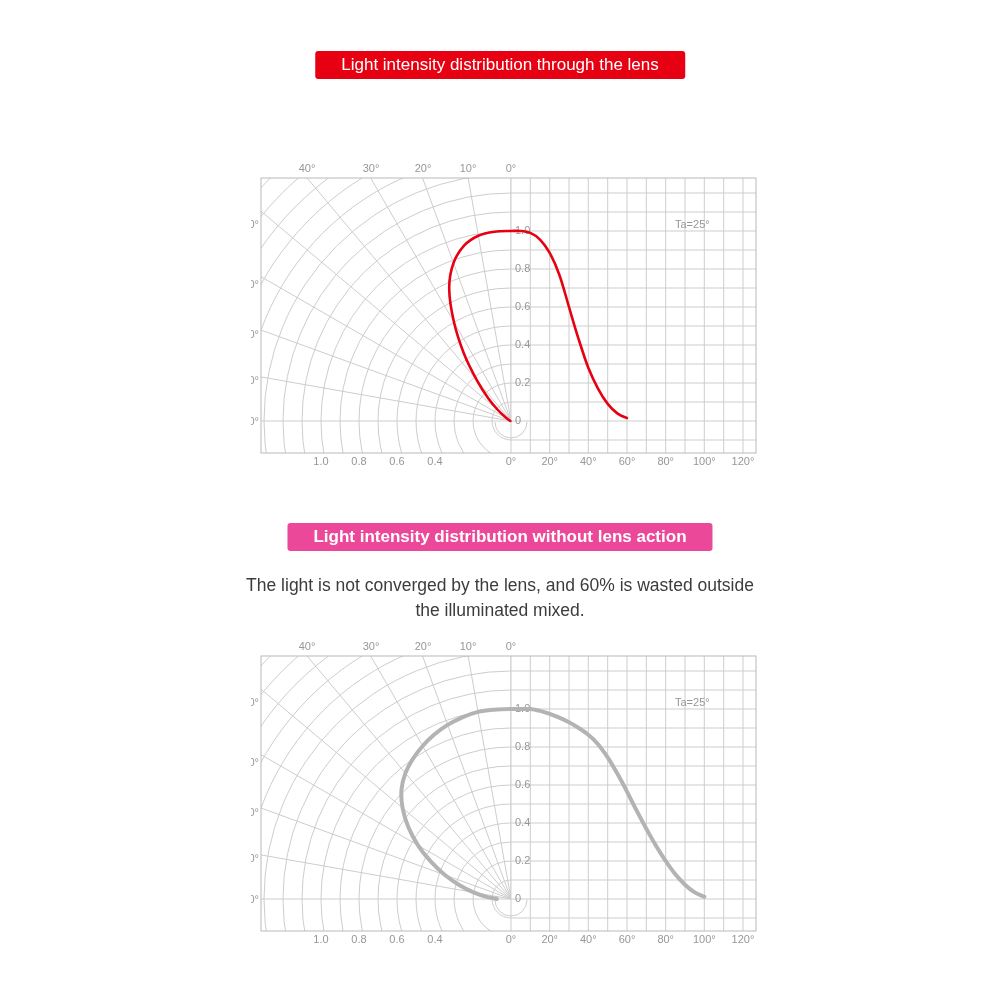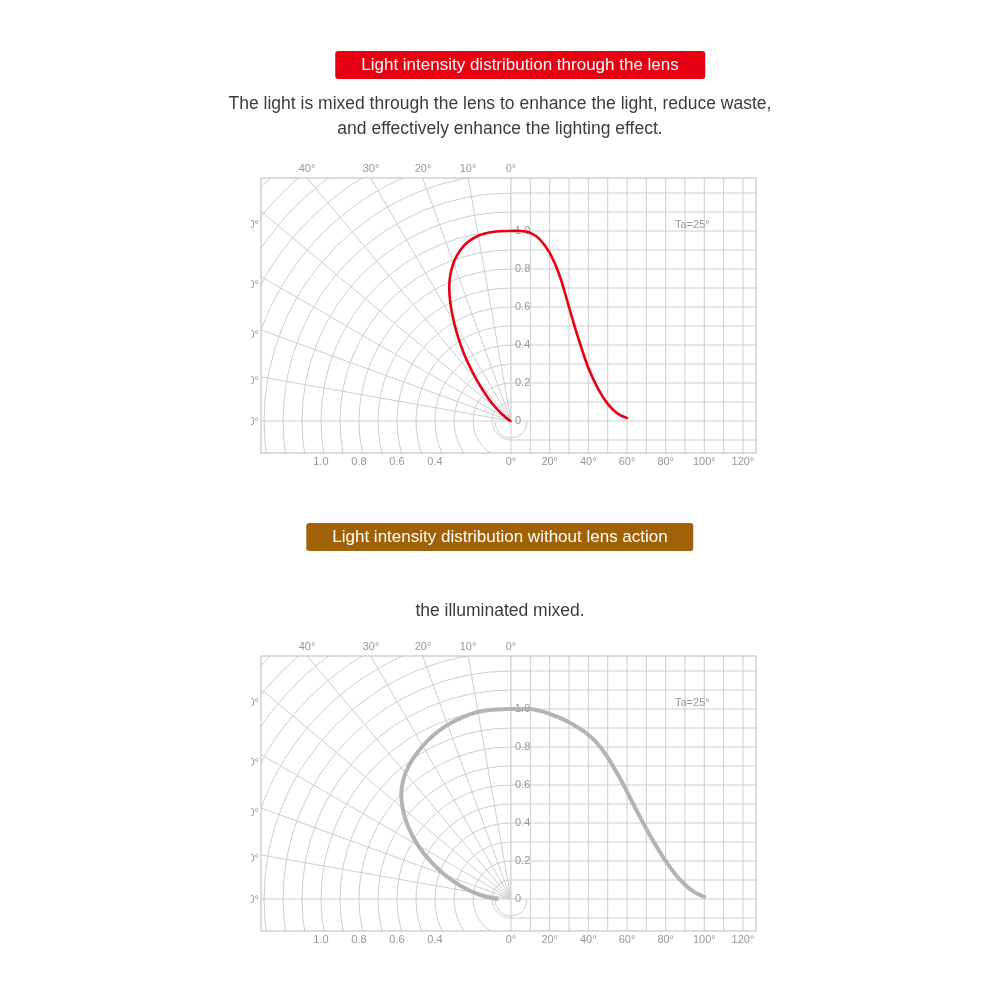--- a/index.html
+++ b/index.html
@@ -12,26 +12,25 @@
   #desc-1{top:573px}
   .chart{position:absolute;left:251px;width:520px;height:320px}
   #chart-0{top:158px}
   #chart-1{top:636px}
   svg text{font-family:"Liberation Sans",sans-serif;font-size:11px;fill:#979797}
 </style>
 </head>
 <body>
 
 <div>
-  <div class="banner" id="banner-0" style="background: rgb(230, 0, 18); margin-left: 20px;">
+  <div class="banner" id="banner-0" style="background: rgb(230, 0, 18);">
     <span style="color: rgb(255, 255, 255);">Light intensity distribution through the lens</span>
   </div>
   <p class="desc" id="desc-0">
-    <span>The light is mixed through the lens to enhance the light, reduce waste,</span><br>
-    <span>and effectively enhance the lighting effect.</span>
+    <br>
   </p>
   <div class="chart" id="chart-0"><svg viewBox="0 0 520 320" width="520" height="320">
         <defs>
           <clipPath id="pc0">
             <rect x="10" y="20" width="250" height="275"></rect>
           </clipPath>
         </defs>
         <g stroke="#cdcdcd" stroke-width="1" fill="none">
           <g clip-path="url(#pc0)">
             <circle cx="260" cy="263" r="19"></circle>
@@ -122,25 +121,25 @@
           <text x="414.7" y="307" text-anchor="middle">80°</text>
           <text x="453.3" y="307" text-anchor="middle">100°</text>
           <text x="492.0" y="307" text-anchor="middle">120°</text>
           <text x="424" y="70" text-anchor="start">Ta=25°</text>
         </g>
         <path d="M259.4,263.0C259.4,263.0,259.3,263.0,259.2,262.9C259.2,262.9,259.1,262.9,259.1,262.8C259.0,262.8,259.0,262.8,258.9,262.7C258.8,262.6,258.7,262.6,258.6,262.5C258.5,262.4,258.5,262.3,258.3,262.2C258.1,262.0,258.3,262.2,257.5,261.6C256.8,261.0,255.5,260.2,253.8,258.6C252.0,257.0,249.7,255.1,246.9,252.0C244.1,248.9,240.7,245.1,237.2,240.2C233.6,235.2,229.8,229.6,225.8,222.2C221.8,214.9,216.9,205.7,213.1,196.1C209.3,186.4,205.5,175.2,203.0,164.3C200.5,153.3,198.3,140.3,198.2,130.4C198.1,120.5,200.0,112.1,202.5,105.0C205.0,97.9,208.9,92.3,213.0,87.7C217.2,83.2,222.3,80.1,227.3,77.8C232.4,75.4,238.0,74.5,243.4,73.7C248.9,72.9,255.6,73.1,260.0,73.0C264.4,72.9,266.4,72.7,269.7,73.0C272.9,73.3,276.1,73.5,279.3,74.9C282.6,76.3,285.8,78.2,289.0,81.6C292.2,84.9,295.4,89.0,298.7,94.8C301.9,100.7,305.1,107.7,308.3,116.7C311.6,125.7,314.8,138.2,318.0,149.0C321.2,159.8,324.4,171.2,327.7,181.3C330.9,191.4,334.1,201.6,337.3,209.8C340.6,218.0,343.8,224.7,347.0,230.7C350.2,236.7,353.4,241.8,356.7,245.9C359.9,250.0,363.1,253.0,366.3,255.4C369.6,257.8,374.4,259.4,376.0,260.1" stroke="#e60012" stroke-width="2.6" fill="none" stroke-linecap="round" stroke-linejoin="round"></path>
       </svg></div>
 </div>
 
 <div>
-  <div class="banner" id="banner-1" style="background: #a16207;">
+  <div class="banner" id="banner-1" style="background: #ec4899; font-weight: bold;">
     <span style="color: rgb(255, 255, 255);">Light intensity distribution without lens action</span>
   </div>
   <p class="desc" id="desc-1">
-    <br>
+    <span>The light is not converged by the lens, and 60% is wasted outside</span><br>
     <span>the illuminated mixed.</span>
   </p>
   <div class="chart" id="chart-1"><svg viewBox="0 0 520 320" width="520" height="320">
         <defs>
           <clipPath id="pc1">
             <rect x="10" y="20" width="250" height="275"></rect>
           </clipPath>
         </defs>
         <g stroke="#cdcdcd" stroke-width="1" fill="none">
           <g clip-path="url(#pc1)">

